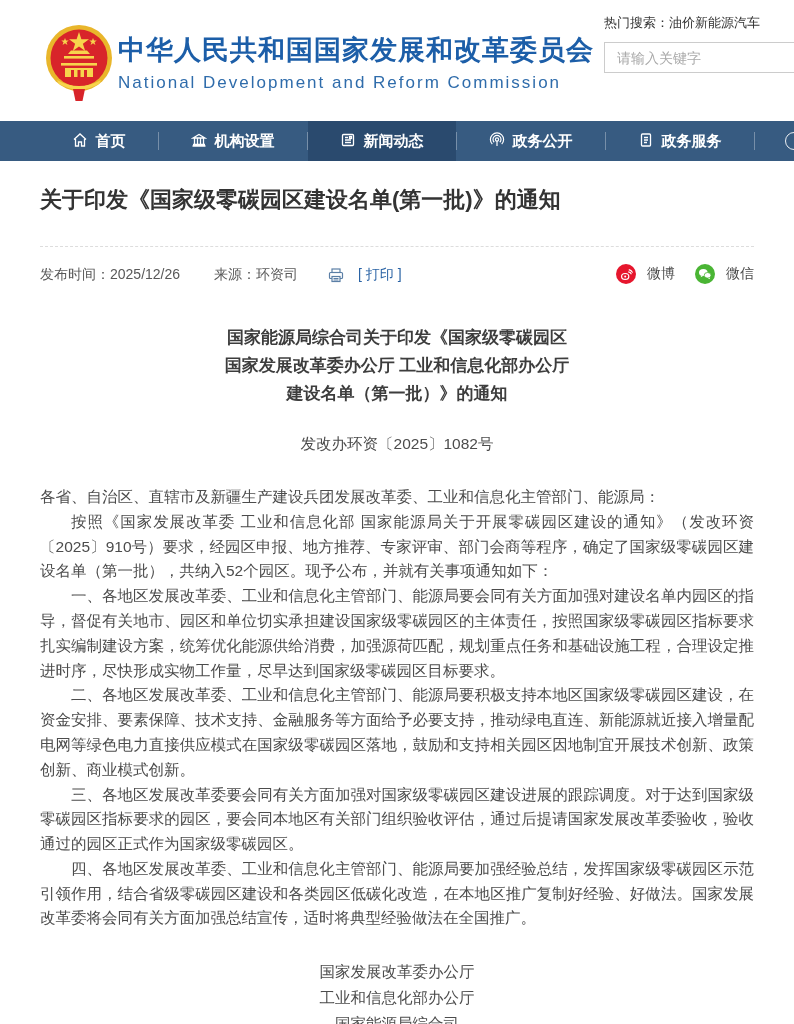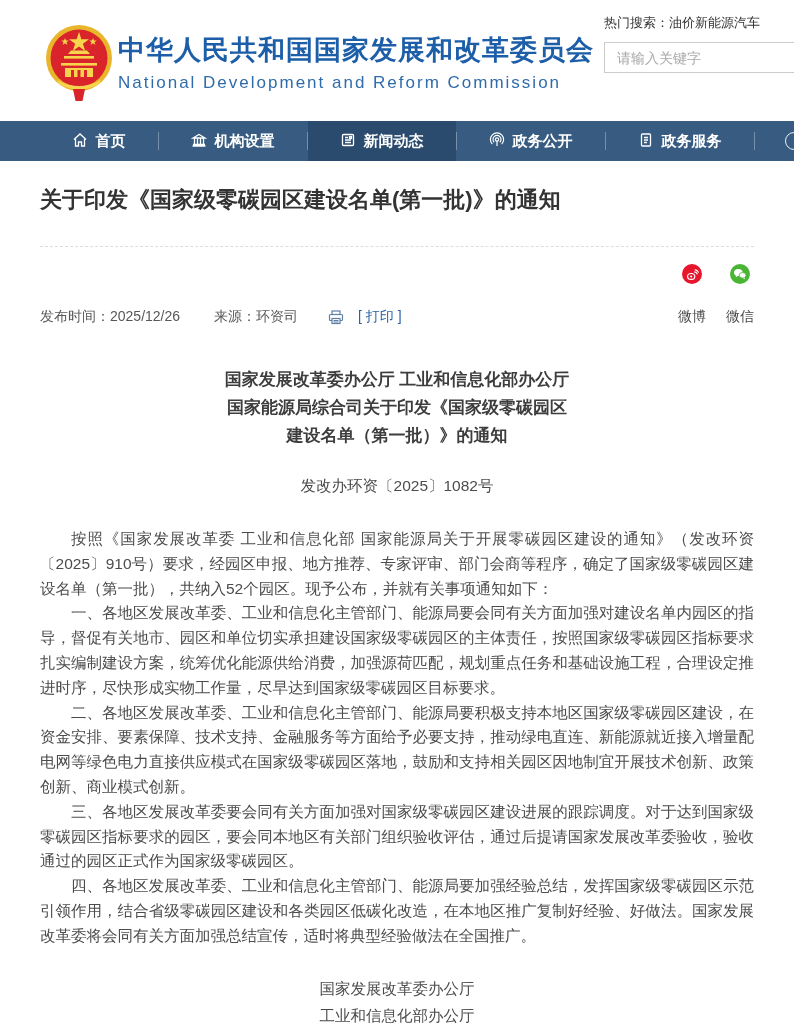--- a/index.html
+++ b/index.html
@@ -78,21 +78,21 @@
   .meta-row {
     margin: 17px 40px 0 40px; display: flex; align-items: flex-end;
     font-size: 14px; color: #585858;
   }
   .meta-source { margin-left: 34px; }
   .print-link {
     margin-left: 30px; display: flex; align-items: center; gap: 14px;
     color: #2a63a5; text-decoration: none; font-size: 14px; cursor: pointer;
   }
   .share-group { margin-left: auto; display: flex; align-items: center; gap: 20px; }
-  .share-item { display: flex; align-items: center; gap: 24px; cursor: pointer; color: #4a4a4a; flex-direction: column; }
+  .share-item { display: flex; align-items: center; gap: 11px; cursor: pointer; color: #4a4a4a; }
   .badge { width: 20px; height: 20px; border-radius: 50%; display: inline-flex; align-items: center; justify-content: center; }
   .badge-weibo { background: #e6162d; }
   .badge-wechat { background: #4ab534; }
 
   
   .article { margin: 40px 40px 0 40px; font-size: 15.5px; line-height: 1.6; color: #4c4c4c; }
   .doc-heading {
     text-align: center; font-weight: bold; font-size: 17px;
     color: #3d3d3d; line-height: 1.65;
   }
@@ -249,28 +249,29 @@
           <polygon points="11.4,9.4 12.2,11.2 9.9,10.2" fill="#fff"></polygon>
         </svg>
       </span>
       <span>微信</span>
     </span>
   </span>
 </div>
 
 <div class="article">
   <div class="doc-heading">
+    <div>国家能源局综合司关于印发《国家级零碳园区</div>
     <div>国家发展改革委办公厅 工业和信息化部办公厅</div>
-    <div>国家能源局综合司关于印发《国家级零碳园区</div>
     <div>建设名单（第一批）》的通知</div>
   </div>
 
   <div class="doc-number">发改办环资〔2025〕1082号</div>
 
   <div class="doc-body">
+    <p>各省、自治区、直辖市及新疆生产建设兵团发展改革委、工业和信息化主管部门、能源局：</p>
     <p class="indent">按照《国家发展改革委 工业和信息化部 国家能源局关于开展零碳园区建设的通知》（发改环资〔2025〕910号）要求，经园区申报、地方推荐、专家评审、部门会商等程序，确定了国家级零碳园区建设名单（第一批），共纳入52个园区。现予公布，并就有关事项通知如下：</p>
     <p class="indent">一、各地区发展改革委、工业和信息化主管部门、能源局要会同有关方面加强对建设名单内园区的指导，督促有关地市、园区和单位切实承担建设国家级零碳园区的主体责任，按照国家级零碳园区指标要求扎实编制建设方案，统筹优化能源供给消费，加强源荷匹配，规划重点任务和基础设施工程，合理设定推进时序，尽快形成实物工作量，尽早达到国家级零碳园区目标要求。</p>
     <p class="indent">二、各地区发展改革委、工业和信息化主管部门、能源局要积极支持本地区国家级零碳园区建设，在资金安排、要素保障、技术支持、金融服务等方面给予必要支持，推动绿电直连、新能源就近接入增量配电网等绿色电力直接供应模式在国家级零碳园区落地，鼓励和支持相关园区因地制宜开展技术创新、政策创新、商业模式创新。</p>
     <p class="indent">三、各地区发展改革委要会同有关方面加强对国家级零碳园区建设进展的跟踪调度。对于达到国家级零碳园区指标要求的园区，要会同本地区有关部门组织验收评估，通过后提请国家发展改革委验收，验收通过的园区正式作为国家级零碳园区。</p>
     <p class="indent">四、各地区发展改革委、工业和信息化主管部门、能源局要加强经验总结，发挥国家级零碳园区示范引领作用，结合省级零碳园区建设和各类园区低碳化改造，在本地区推广复制好经验、好做法。国家发展改革委将会同有关方面加强总结宣传，适时将典型经验做法在全国推广。</p>
   </div>
 
   <div class="signature">
     <div>国家发展改革委办公厅</div>
     <div>工业和信息化部办公厅</div>

